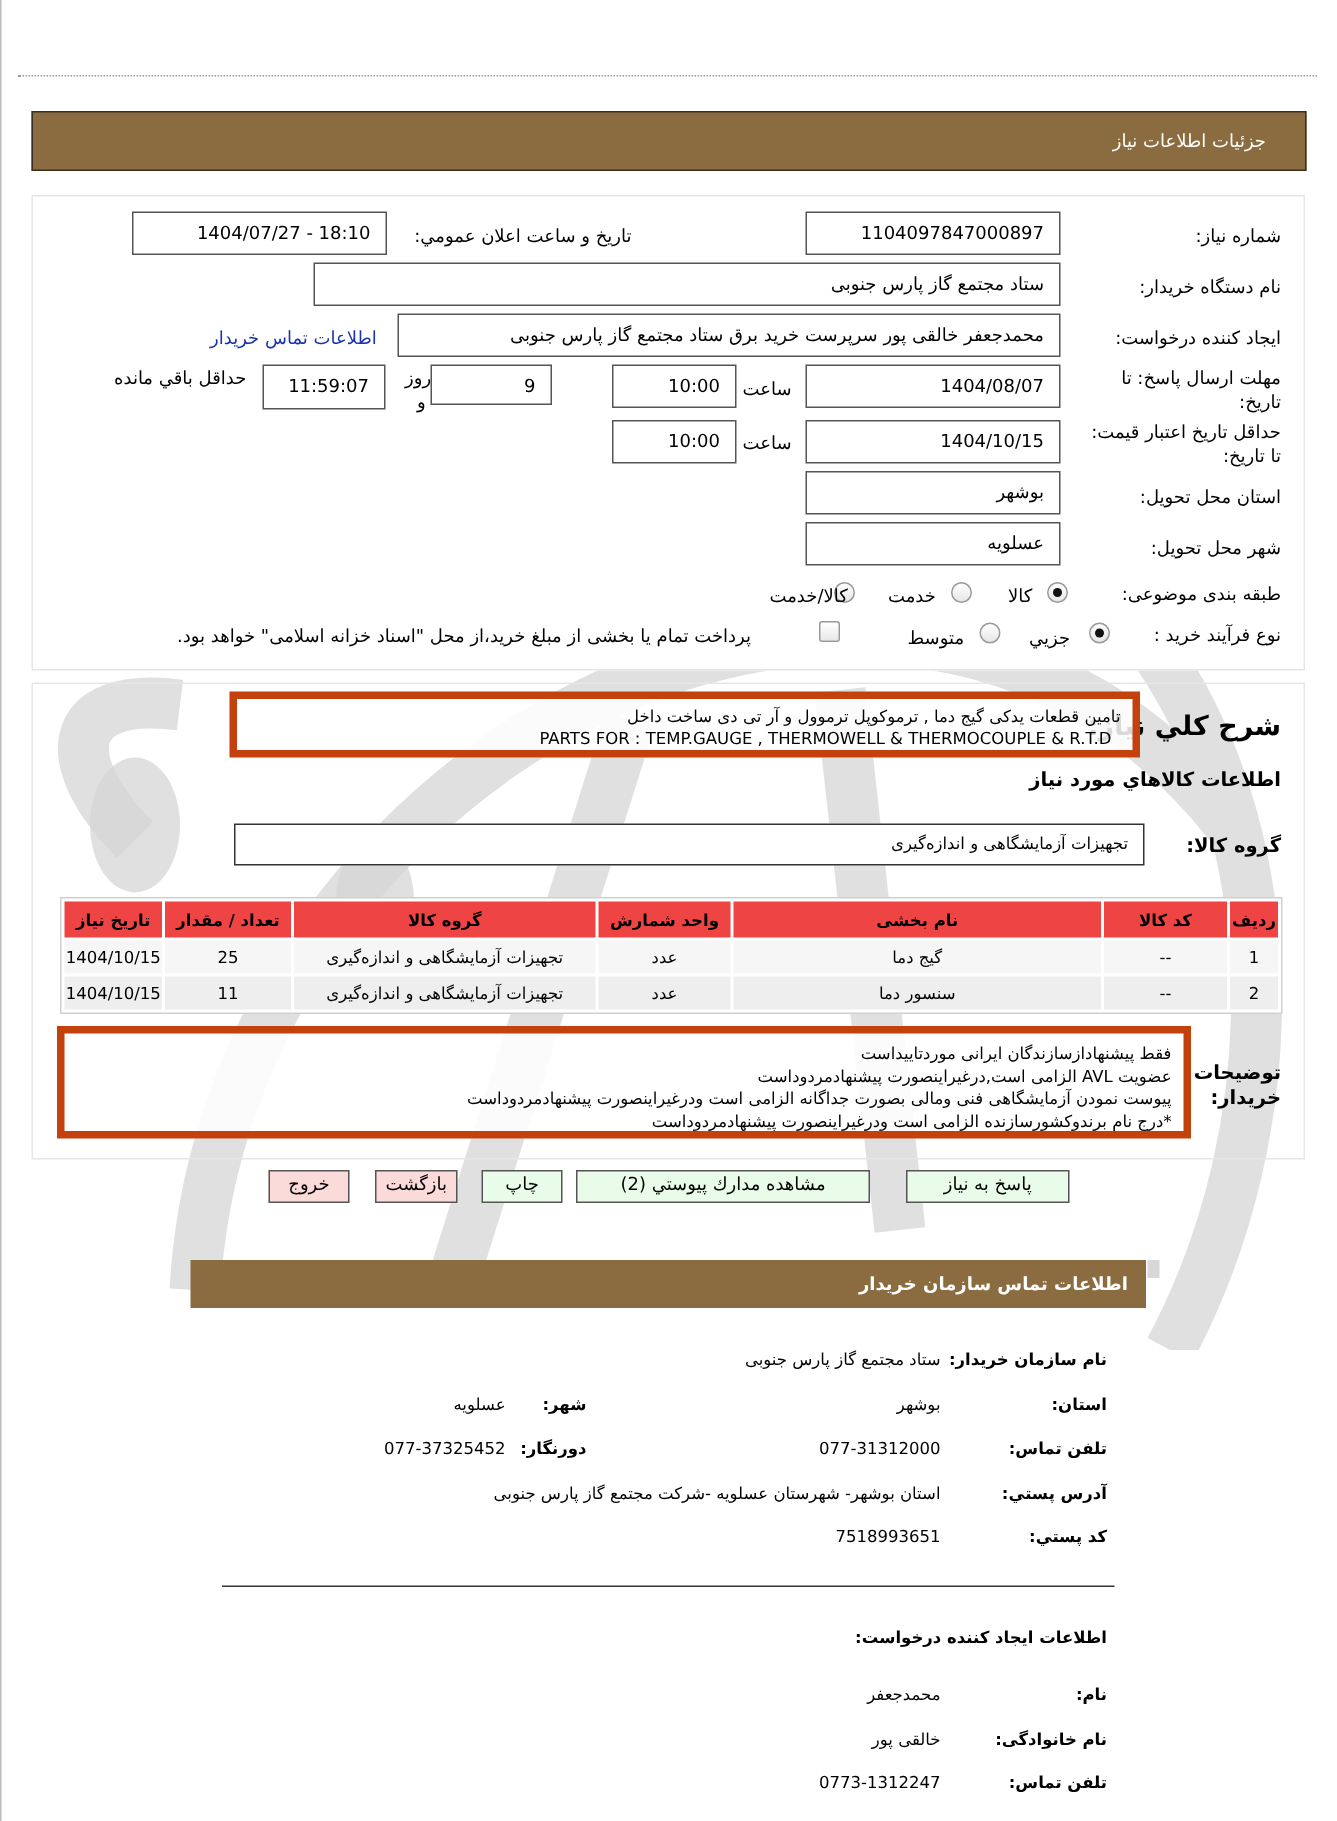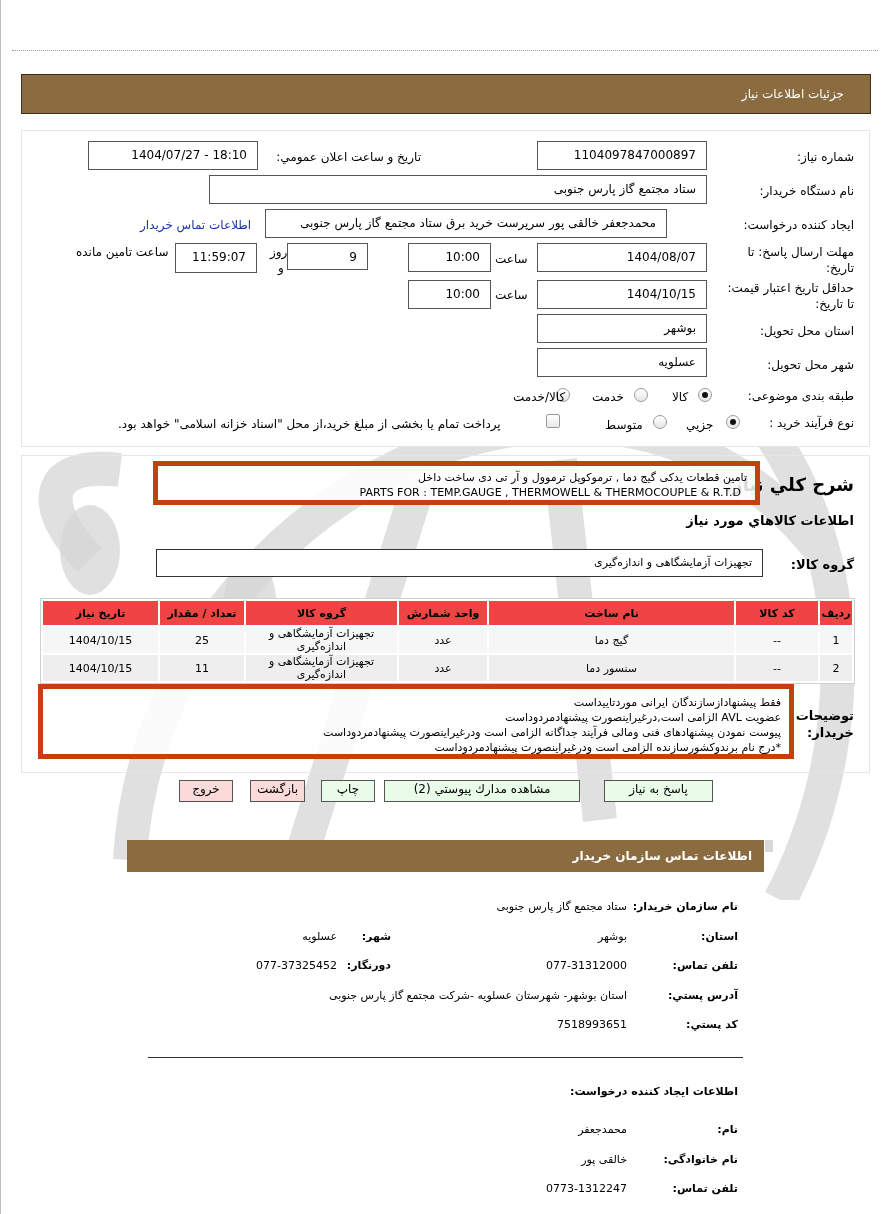--- a/index.html
+++ b/index.html
@@ -60,33 +60,33 @@
 
 <div class="label" style="right:37px; top:150px;">شماره نياز:</div>
 <div class="field ltr" style="left:537px; top:141px; width:170px; height:29px;">1104097847000897</div>
 <div class="label" style="right:470px; top:150px;">تاريخ و ساعت اعلان عمومي:</div>
 <div class="field ltr" style="left:88px; top:141px; width:170px; height:29px;">1404/07/27 - 18:10</div>
 
 <div class="label" style="right:37px; top:184px;">نام دستگاه خريدار:</div>
 <div class="field" style="left:209px; top:175px; width:498px; height:29px;">ستاد مجتمع گاز پارس جنوبی</div>
 
 <div class="label" style="right:37px; top:218px;">ايجاد کننده درخواست:</div>
-<div class="field" style="left:265px; top:209px; width:402px; height:29px;">محمدجعفر خالقی پور سرپرست خرید برق ستاد مجتمع گاز پارس جنوبی</div>
+<div class="field" style="left:265px; top:209px; width:442px; height:29px;">محمدجعفر خالقی پور سرپرست خرید برق ستاد مجتمع گاز پارس جنوبی</div>
 <div class="label link" style="left:140px; top:218px;">اطلاعات تماس خريدار</div>
 
 <div class="label" style="right:37px; top:245px;">مهلت ارسال پاسخ: تا</div>
 <div class="label" style="right:37px; top:261px;">تاريخ:</div>
 <div class="field ltr" style="left:537px; top:243px; width:170px; height:29px;">1404/08/07</div>
 <div class="label" style="left:495px; top:252px;">ساعت</div>
 <div class="field ltr" style="left:408px; top:243px; width:83px; height:29px;">10:00</div>
 <div class="field ltr" style="left:287px; top:243px; width:81px; height:27px;">9</div>
 <div class="label" style="left:270px; top:245px;">روز</div>
 <div class="label" style="left:278px; top:261px;">و</div>
 <div class="field ltr" style="left:175px; top:243px; width:82px; height:30px;">11:59:07</div>
-<div class="label" style="left:76px; top:245px;">ساعت تامین مانده</div>
+<div class="label" style="left:76px; top:245px;">حداقل باقي مانده</div>
 
 <div class="label" style="right:37px; top:281px;">حداقل تاريخ اعتبار قيمت:</div>
 <div class="label" style="right:37px; top:297px;">تا تاريخ:</div>
 <div class="field ltr" style="left:537px; top:280px; width:170px; height:29px;">1404/10/15</div>
 <div class="label" style="left:495px; top:288px;">ساعت</div>
 <div class="field ltr" style="left:408px; top:280px; width:83px; height:29px;">10:00</div>
 
 <div class="label" style="right:37px; top:324px;">استان محل تحويل:</div>
 <div class="field" style="left:537px; top:314px; width:170px; height:29px;">بوشهر</div>
 
@@ -120,23 +120,23 @@
 <div class="label bold" style="right:37px; top:513px; font-size:13px;">اطلاعات کالاهاي مورد نياز</div>
 
 <div class="label bold" style="right:37px; top:557px; font-size:13px;">گروه کالا:</div>
 <div class="field" style="left:156px; top:549px; width:607px; height:28px; border-color:#333; font-size:11px;">تجهیزات آزمایشگاهی و اندازه‌گیری</div>
 
 <table class="items">
   <thead>
     <tr>
       <th style="width:32px;">رديف</th>
       <th style="width:82px;">کد کالا</th>
-      <th style="width:245px;">نام ساخت</th>
+      <th style="width:245px;">نام بخشی</th>
       <th style="width:88px;">واحد شمارش</th>
-      <th style="width:151px;">گروه کالا</th>
+      <th style="width:201px;">گروه کالا</th>
       <th style="width:84px;">تعداد / مقدار</th>
       <th>تاريخ نياز</th>
     </tr>
   </thead>
   <tbody>
     <tr>
       <td>1</td>
       <td>--</td>
       <td>گیج دما</td>
       <td>عدد</td>
@@ -154,21 +154,21 @@
       <td>1404/10/15</td>
     </tr>
   </tbody>
 </table>
 
 <div class="label bold" style="right:37px; top:708px; font-size:13px;">توضيحات</div>
 <div class="label bold" style="right:37px; top:725px; font-size:13px;">خريدار:</div>
 <div class="descbox" style="left:38px; top:684px; width:756px; height:75px; padding-top:6px;">
   <div>فقط پیشنهادازسازندگان ایرانی موردتاییداست</div>
   <div>عضویت AVL الزامی است,درغیراینصورت پیشنهادمردوداست</div>
-  <div>پیوست نمودن پیشنهادهای فنی ومالی فرآيند جداگانه الزامی است ودرغیراینصورت پیشنهادمردوداست</div>
+  <div>پیوست نمودن آزمایشگاهی فنی ومالی بصورت جداگانه الزامی است ودرغیراینصورت پیشنهادمردوداست</div>
   <div>*درج نام برندوکشورسازنده الزامی است ودرغیراینصورت پیشنهادمردوداست</div>
 </div>
 
 <div class="btn green" style="left:604px; top:780px; width:109px;">پاسخ به نياز</div>
 <div class="btn green" style="left:384px; top:780px; width:196px;">مشاهده مدارك پيوستي (2)</div>
 <div class="btn green" style="left:321px; top:780px; width:54px;">چاپ</div>
 <div class="btn red" style="left:250px; top:780px; width:55px;">بازگشت</div>
 <div class="btn red" style="left:179px; top:780px; width:54px;">خروج</div>
 
 <div class="section-bar">

